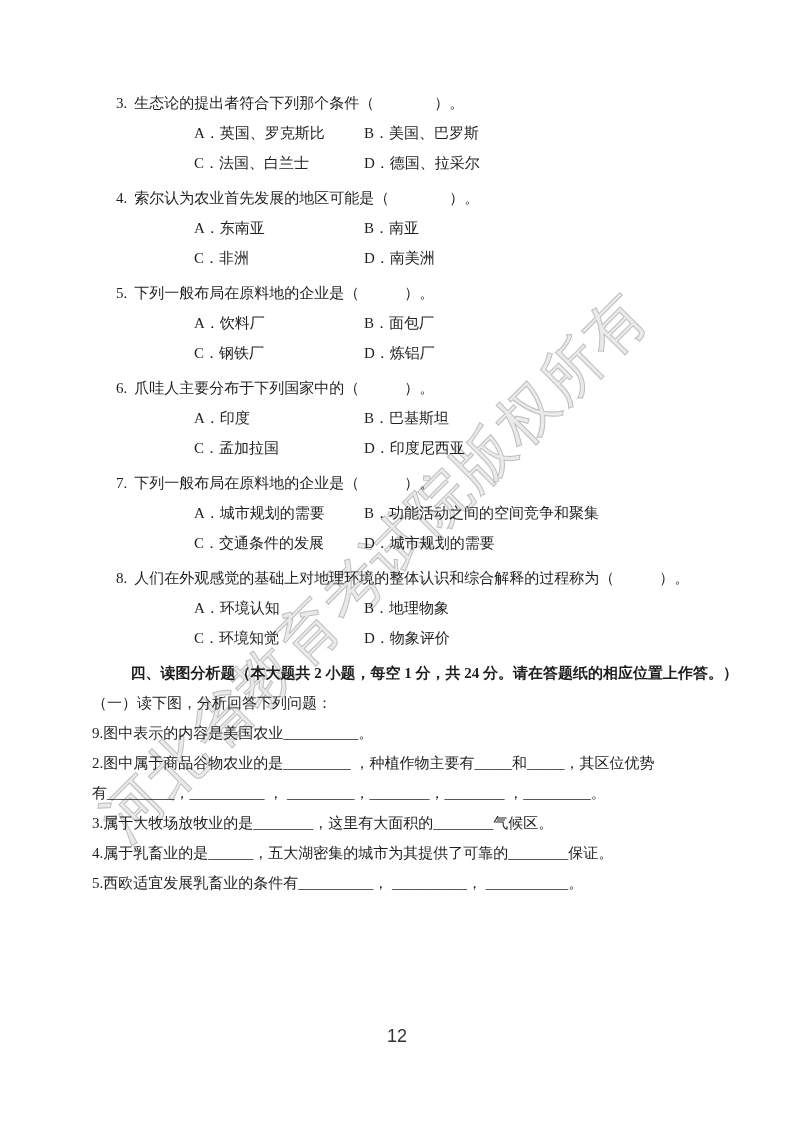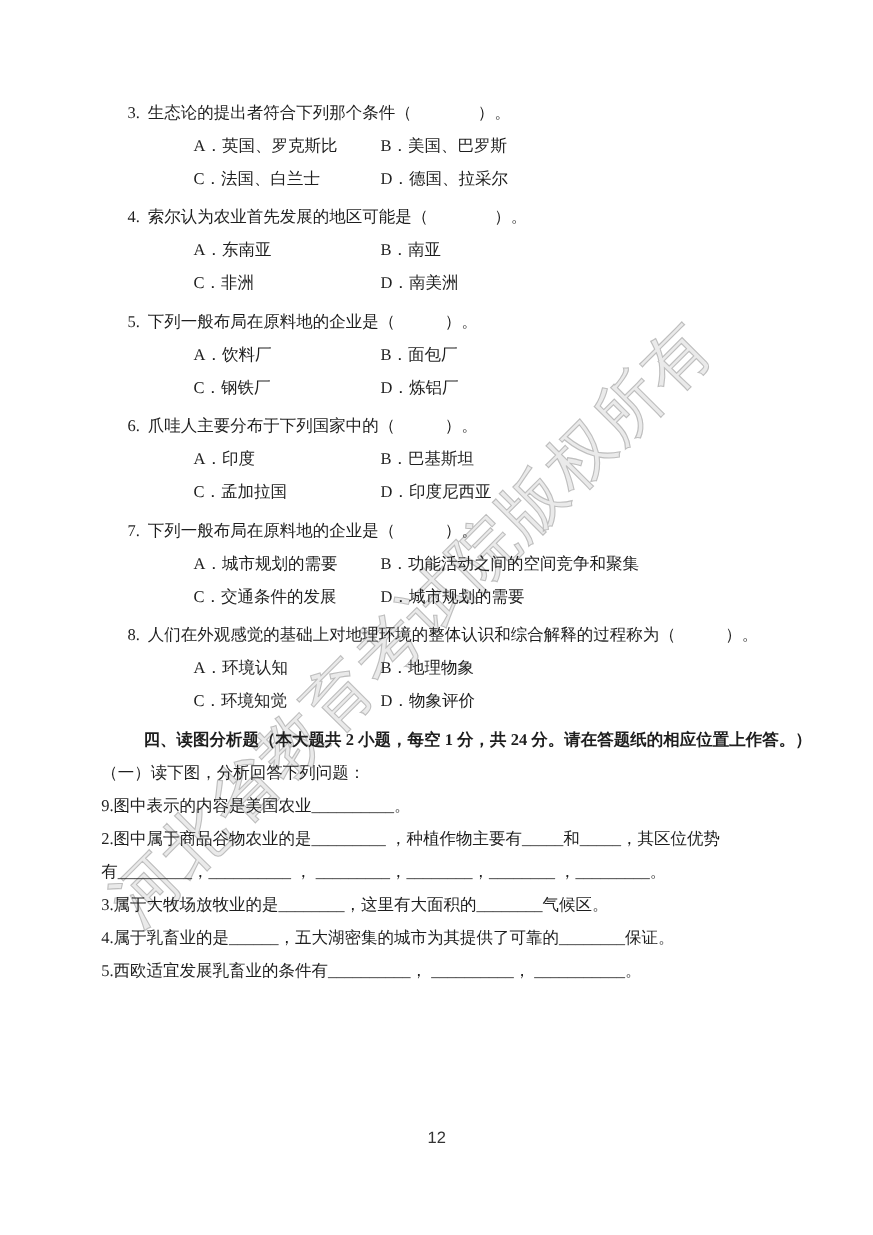--- a/index.html
+++ b/index.html
@@ -41,36 +41,37 @@
   .line {
     margin: 0;
     line-height: 30px;
   }
   .q-line { padding-left: 24px; }
   .q-num  { margin-right: 7px; }
   .opt-row { padding-left: 84px; }
   .opt-left {
     display: inline-block;
     width: 170px;
+    margin-left: 18px;
   }
   .question { margin-bottom: 5px; }
   .sec-heading {
     font-weight: bold;
     margin-top: 3px;
     text-align: right;
   }
   .page-footer {
     position: absolute;
     top: 1026px;
     left: 0;
     width: 100%;
     text-align: center;
     z-index: 2;
     font-family: "Liberation Sans", "DejaVu Sans", sans-serif;
-    font-size: 15px;
+    font-size: 18px;
     color: #333333;
   }
 </style>
 </head>
 <body>
 
 <div class="watermark">河北省教育考试院版权所有</div>
 
 <main class="content">
   <div id="questions-area">

